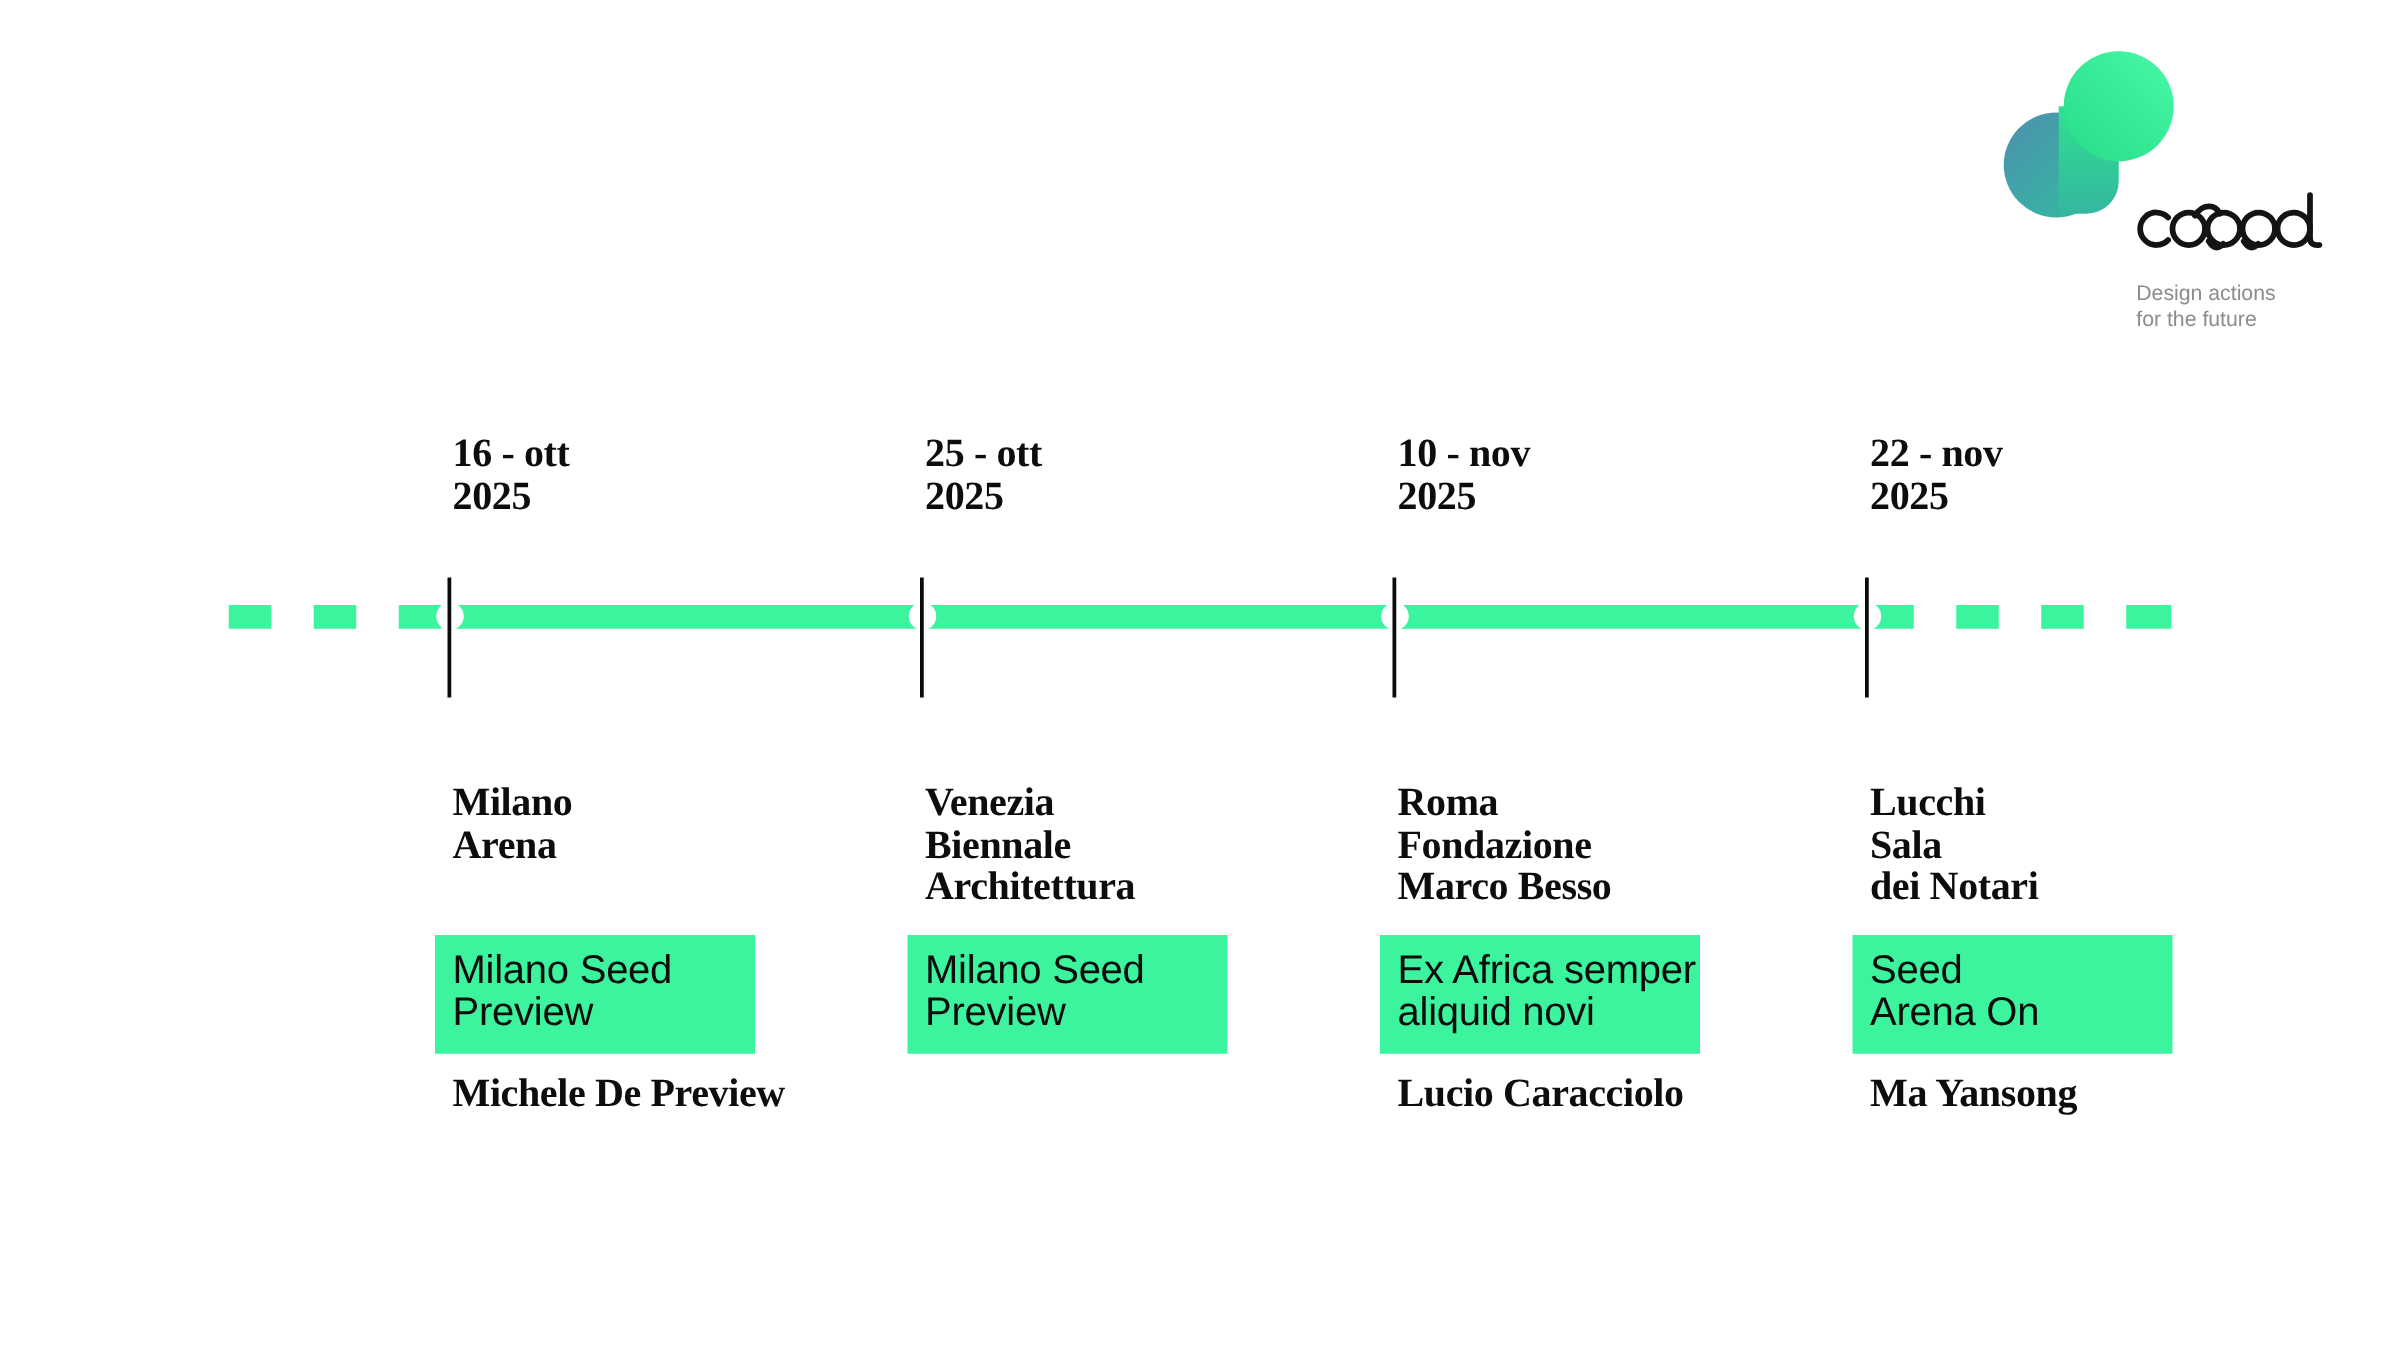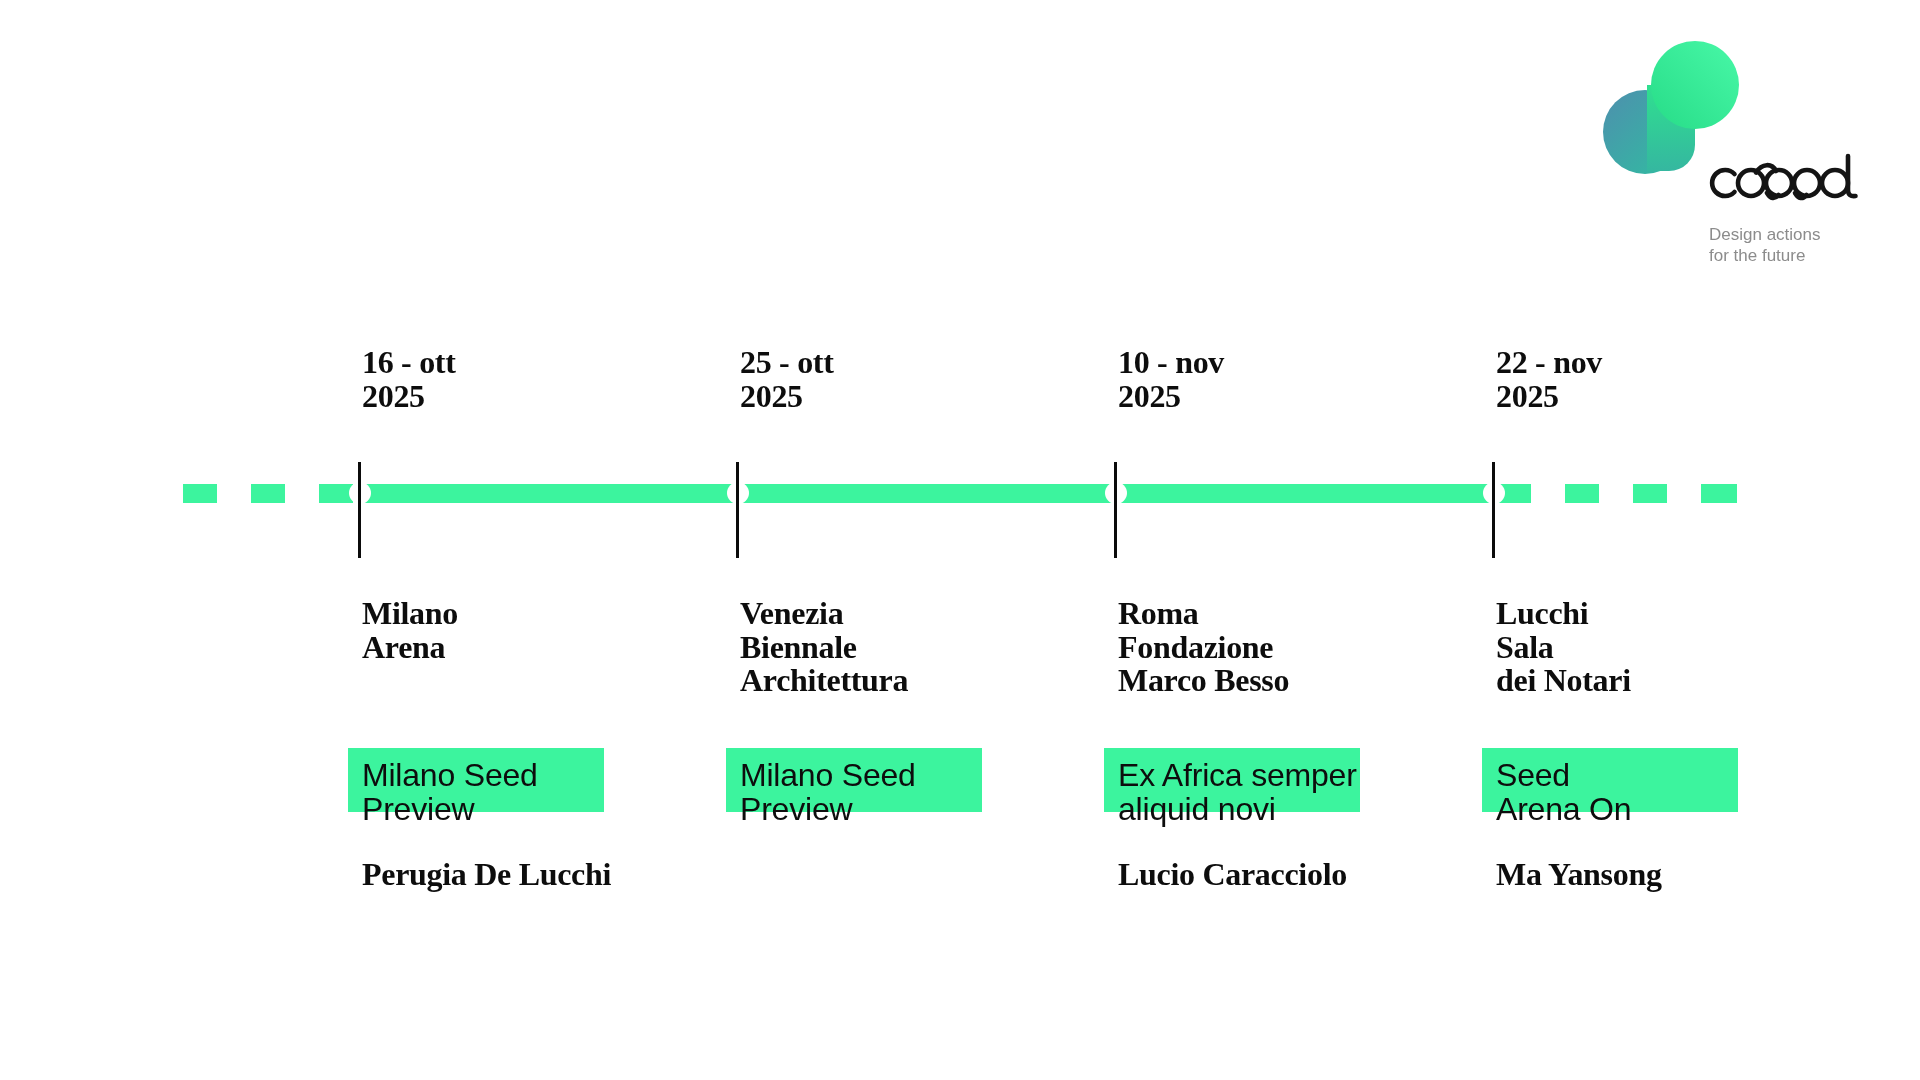--- a/index.html
+++ b/index.html
@@ -24,24 +24,24 @@
 
   
   .col { position: absolute; top: 0; width: 260px; }
   .grp { position: absolute; left: 0; padding-left: 14px; font-family: Liberation Serif, serif; }
   .line {
     font-size: 32px; line-height: 33.5px; font-weight: 700;
     color: var(--text-black, #0d0d0d); white-space: nowrap;
     letter-spacing: -0.3px;
   }
   .grp-date     { top: 346px; }
-  .grp-location { top: 597px; }
+  .grp-location { top: 625px; }
   .grp-speakers { top: 858px; }
   .label-box {
-    position: absolute; left: 0; top: 748px; width: 256px; height: 64px;
+    position: absolute; left: 0; top: 748px; width: 256px; height: 95px;
     box-sizing: border-box; padding: 11px 0 0 14px;
     background: var(--accent-green, #3cf49e);
   }
   .label-box .line { font-weight: 400; letter-spacing: -0.2px; }
 
   
   .logo-circle { position: absolute; border-radius: 50%; }
   .logo-circle-teal {
     left: 1603px; top: 90px; width: 84px; height: 84px; z-index: 1;
     background: linear-gradient(135deg, var(--logo-teal-1, #4e8fae), var(--logo-teal-2, #2fbfa0));
@@ -100,21 +100,21 @@
     <div class="grp grp-location">
       <div class="line">Milano</div>
       <div class="line">Arena</div>
       <div class="line"></div>
     </div>
     <div class="label-box">
       <div class="line">Milano Seed</div>
       <div class="line">Preview</div>
     </div>
     <div class="grp grp-speakers">
-      <div class="line">Perugia De Lucchi</div>
+      <div class="line">Michele De Preview</div>
     </div>
   </div>
 
   <div class="col" style="left:726px;">
     <div class="grp grp-date">
       <div class="line">25 - ott</div>
       <div class="line">2025</div>
     </div>
     <div class="grp grp-location">
       <div class="line">Venezia</div>

